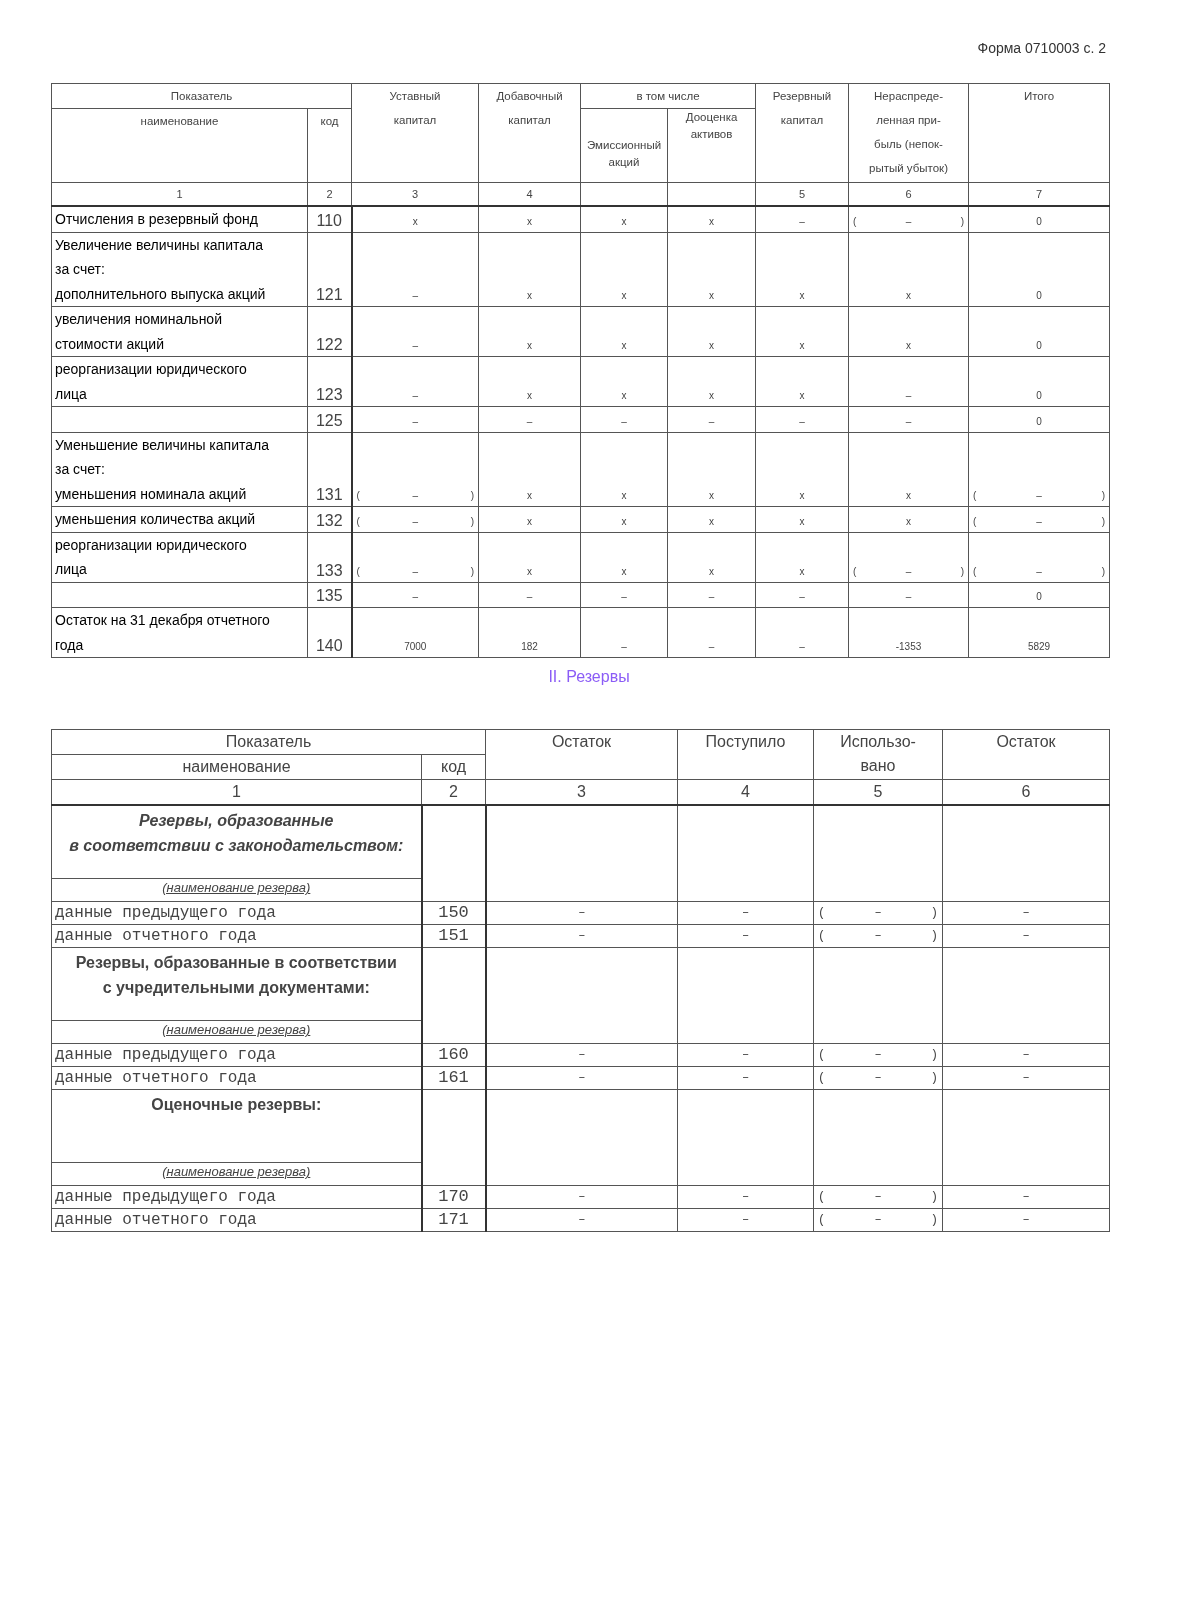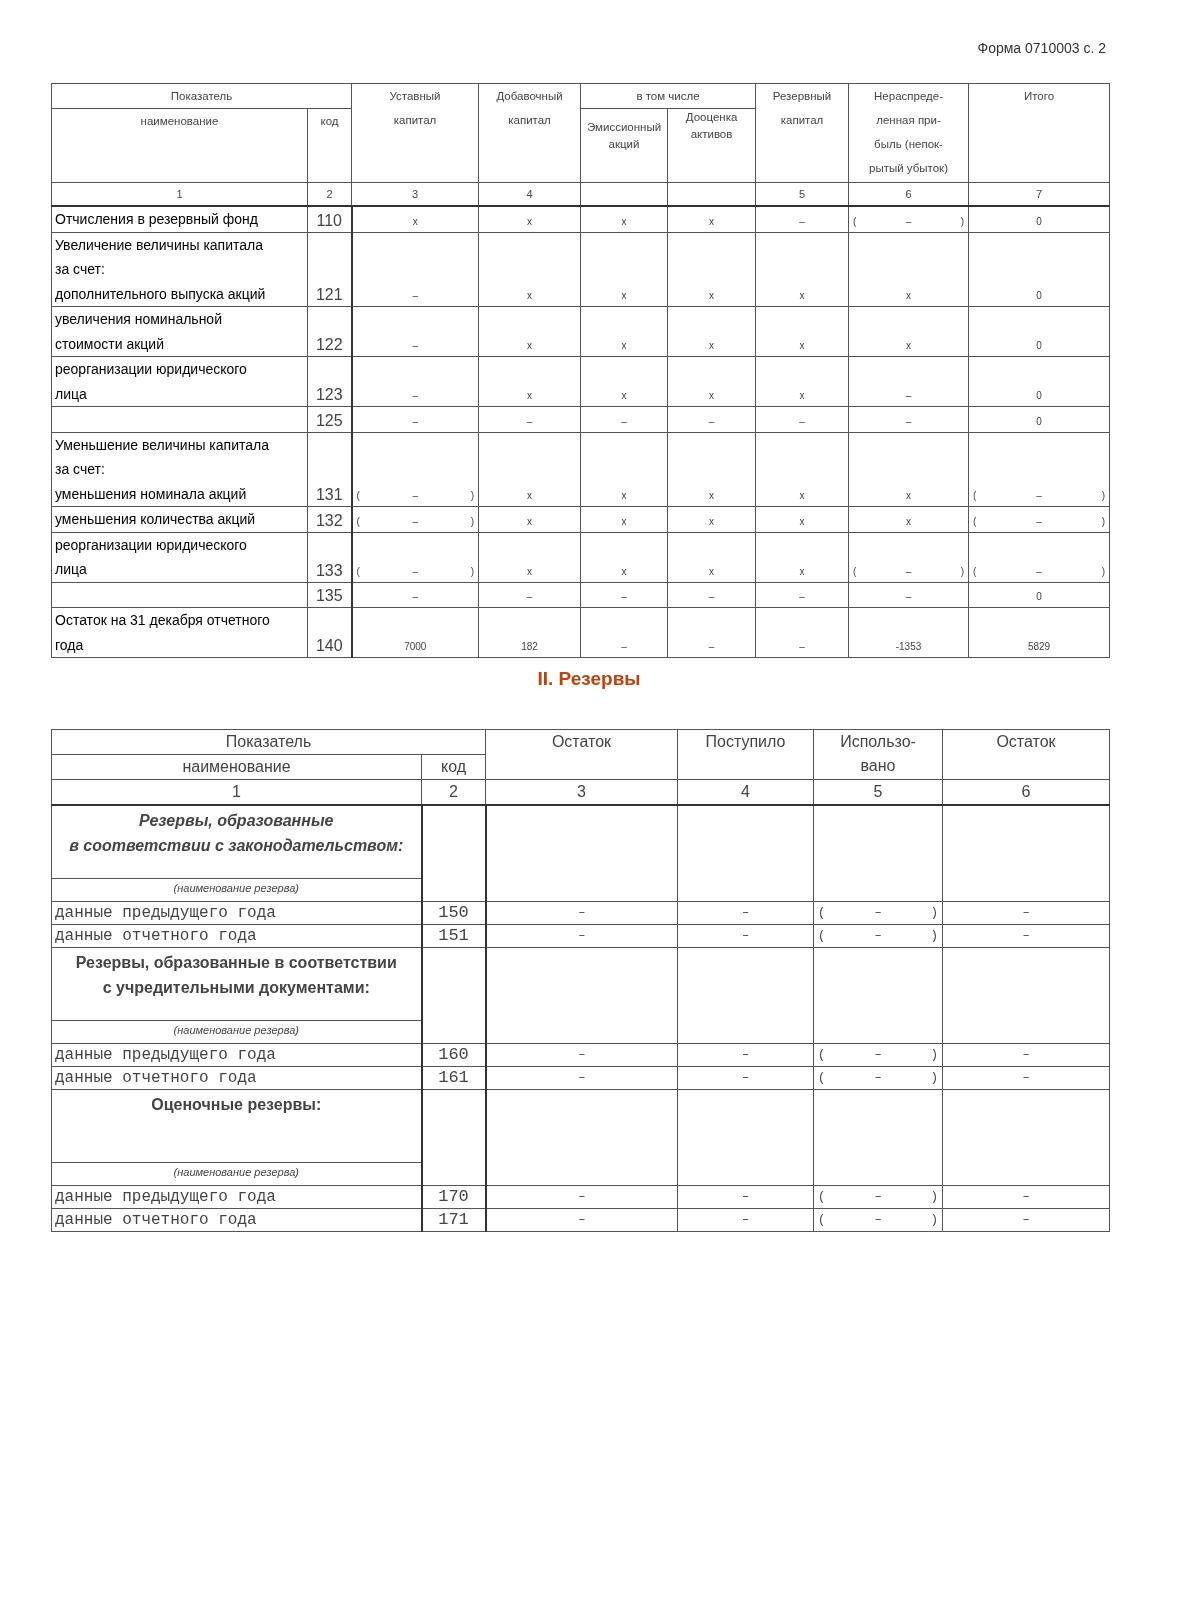--- a/index.html
+++ b/index.html
@@ -10,28 +10,28 @@
   .t1 td { border: 1px solid #555; padding: 0; font-size: 11.5px; color: #444; vertical-align: top; text-align: center; }
   .t1 .hdr td { line-height: 24px; }
   .t1 .num td { height: 22px; line-height: 22px; font-size: 11px; vertical-align: middle; }
   .t1 .body td { vertical-align: bottom; font-size: 10px; line-height: 16px; padding-bottom: 2px; }
   .t1 .body td.name { text-align: left; font-size: 14px; line-height: 24.5px; padding-left: 3px; padding-bottom: 0; color: #000000; }
   .t1 .body td.code { font-size: 16px; line-height: 22px; padding-bottom: 0; }
   .t1 tr.topthick td { border-top: 2px solid #333; }
   .t1 td.rthick { border-right: 2px solid #333; }
   .paren { display: flex; justify-content: space-between; padding: 0 4px; }
   
-  .section-title { position: absolute; top: 668px; left: 0; width: 100%; text-align: center; font-size: 19px; font-weight: bold; color: #c2410c; }
+  .section-title { position: absolute; top: 668px; left: 0; width: 100%; text-align: center; font-size: 16px; font-weight: normal; color: #8b5cf6; }
   
   .t2 { position: absolute; left: 51px; top: 729px; width: 1058px; border-collapse: collapse; table-layout: fixed; }
   .t2 td { border: 1px solid #555; padding: 0; font-size: 16px; color: #444; text-align: center; vertical-align: top; }
   .t2 .h td { line-height: 24px; }
   .t2 tr.topthick td { border-top: 2px solid #333; }
   .t2 .grp td.gname { font-weight: bold; font-size: 16px; line-height: 25px; padding-top: 2px; border-right: 2px solid #333; }
-  .t2 .sub td.subname { font-style: italic; font-size: 11px; line-height: 18px; border-right: 2px solid #333; }
+  .t2 .sub td.subname { font-style: italic; font-size: 13px; line-height: 18px; border-right: 2px solid #333; text-decoration: underline; }
   .t2 .dat td { vertical-align: bottom; font-size: 12px; line-height: 22px; font-family: Liberation Mono, monospace; }
   .t2 .dat td.dname { text-align: left; font-size: 16px; padding-left: 3px; }
   .t2 .dat td.dcode { font-size: 17px; margin-left: 20px; }
   .t2 td.codecol { border-right: 1px solid #555; }
   .t2 td.lthick { border-left: 2px solid #333; }
 </style>
 </head>
 <body>
 
 <div class="form-code">Форма 0710003 с. 2</div>
@@ -54,21 +54,21 @@
     <td rowspan="2"><span>Уставный</span><br><span>капитал</span></td>
     <td rowspan="2"><span>Добавочный</span><br><span>капитал</span></td>
     <td colspan="2">в том числе</td>
     <td rowspan="2"><span>Резервный</span><br><span>капитал</span></td>
     <td rowspan="2"><span>Нераспреде-</span><br><span>ленная при-</span><br><span>быль (непок-</span><br><span>рытый убыток)</span></td>
     <td rowspan="2">Итого</td>
   </tr>
   <tr class="hdr">
     <td style="height:73px">наименование</td>
     <td>код</td>
-    <td style="line-height:17px;padding-top:10px"><span>Эмиссионный</span><br><span>акций</span></td>
+    <td style="line-height:17px;padding-top:28px"><span>Эмиссионный</span><br><span>акций</span></td>
     <td style="line-height:17px;padding-top:0"><span>Дооценка</span><br><span>активов</span></td>
   </tr>
   <tr class="num" id="t1-num">
         <td>1</td>
         <td>2</td>
         <td>3</td>
         <td>4</td>
         <td></td>
         <td></td>
         <td>5</td>

